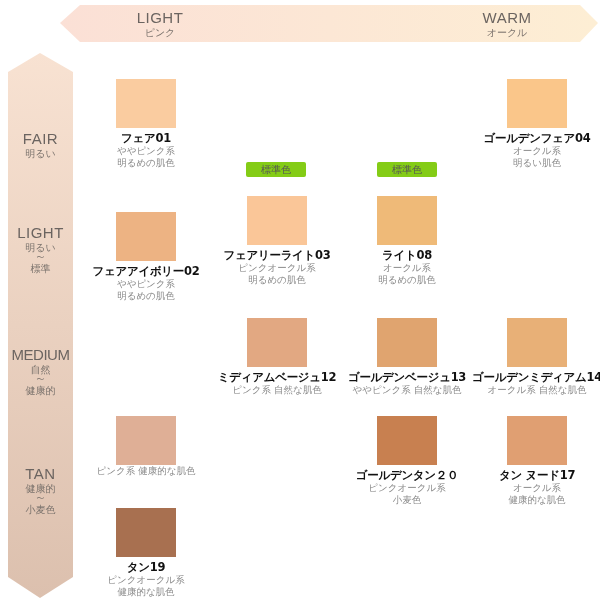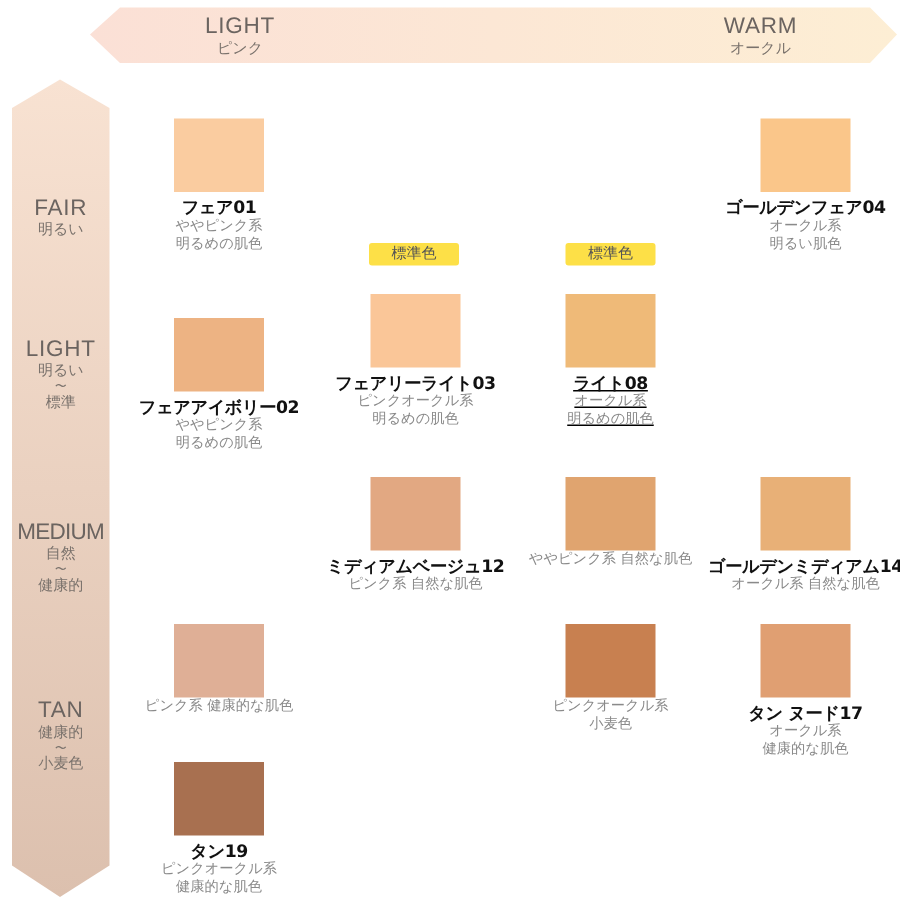--- a/index.html
+++ b/index.html
@@ -7,21 +7,21 @@
          font-family:"DejaVu Sans","Liberation Sans",sans-serif; }
   .harrow { position:absolute; left:0; top:0; width:600px; height:48px; }
   .varrow { position:absolute; left:0; top:0; width:90px; height:600px; }
   .axis-label { position:absolute; text-align:center; color:#6b6460; }
   .axis-label .en { font-family:"Liberation Sans",sans-serif; font-size:15px; line-height:17px; letter-spacing:0.5px; }
   .axis-label .jp { font-size:10px; line-height:13px; color:#7a726c; }
   .cell { position:absolute; width:130px; text-align:center;margin-top:12px; }
   .swatch { width:60px; height:49px; margin:0 auto; }
   .name { font-size:11.5px; font-weight:bold; color:#111; line-height:14px; margin-top:3px; white-space:nowrap; letter-spacing:-0.3px; }
   .desc { font-size:9.5px; color:#8a8a8a; line-height:12px; white-space:nowrap;text-align:center; }
-  .badge { position:absolute; width:60px; height:15px; background:#fde047; border-radius:2px;
+  .badge { position:absolute; width:60px; height:15px; background:#84cc16; border-radius:2px;
            color:#555; font-size:10px; line-height:15px; text-align:center; }
 </style>
 </head>
 <body>
 
 <svg class="harrow" viewBox="0 0 600 48">
   <defs>
     <linearGradient id="hg" x1="0" x2="1" y1="0" y2="0">
       <stop offset="0" stop-color="#fbe0d6"></stop>
       <stop offset="1" stop-color="#fdeed4"></stop>
@@ -92,48 +92,50 @@
   <div class="name">フェアアイボリー02</div>
   <div class="desc">ややピンク系</div>
   <div class="desc">明るめの肌色</div>
 </div>
 <div class="cell" style="left:212px;top:184px;">
   <div class="swatch" style="background: rgb(250, 198, 152);"></div>
   <div class="name">フェアリーライト03</div>
   <div class="desc">ピンクオークル系</div>
   <div class="desc">明るめの肌色</div>
 </div>
-<div class="cell" style="left:342px;top:184px;text-decoration:underline;">
+<div class="cell" style="left:342px;top:184px;">
   <div class="swatch" style="background: rgb(239, 186, 120);"></div>
   <div class="name">ライト08</div>
   <div class="desc">オークル系</div>
   <div class="desc">明るめの肌色</div>
 </div>
 
 <div class="cell" style="left:212px;top:306px;">
   <div class="swatch" style="background: rgb(226, 168, 130);"></div>
   <div class="name">ミディアムベージュ12</div>
   <div class="desc">ピンク系 自然な肌色</div>
 </div>
 <div class="cell" style="left:342px;top:306px;">
   <div class="swatch" style="background: rgb(224, 164, 111);"></div>
+  <div class="name">ゴールデンベージュ13</div>
   <div class="desc">ややピンク系 自然な肌色</div>
 </div>
 <div class="cell" style="left:472px;top:306px;">
   <div class="swatch" style="background: rgb(232, 176, 119);"></div>
   <div class="name">ゴールデンミディアム14</div>
   <div class="desc">オークル系 自然な肌色</div>
 </div>
 
 <div class="cell" style="left:81px;top:404px;">
   <div class="swatch" style="background: rgb(223, 175, 150);"></div>
   <div class="desc">ピンク系 健康的な肌色</div>
 </div>
 <div class="cell" style="left:342px;top:404px;">
   <div class="swatch" style="background: rgb(200, 128, 80);"></div>
+  <div class="name">ゴールデンタン２０</div>
   <div class="desc">ピンクオークル系</div>
   <div class="desc">小麦色</div>
 </div>
 <div class="cell" style="left:472px;top:404px;">
   <div class="swatch" style="background: rgb(224, 159, 114);"></div>
   <div class="name">タン ヌード17</div>
   <div class="desc">オークル系</div>
   <div class="desc">健康的な肌色</div>
 </div>
 

